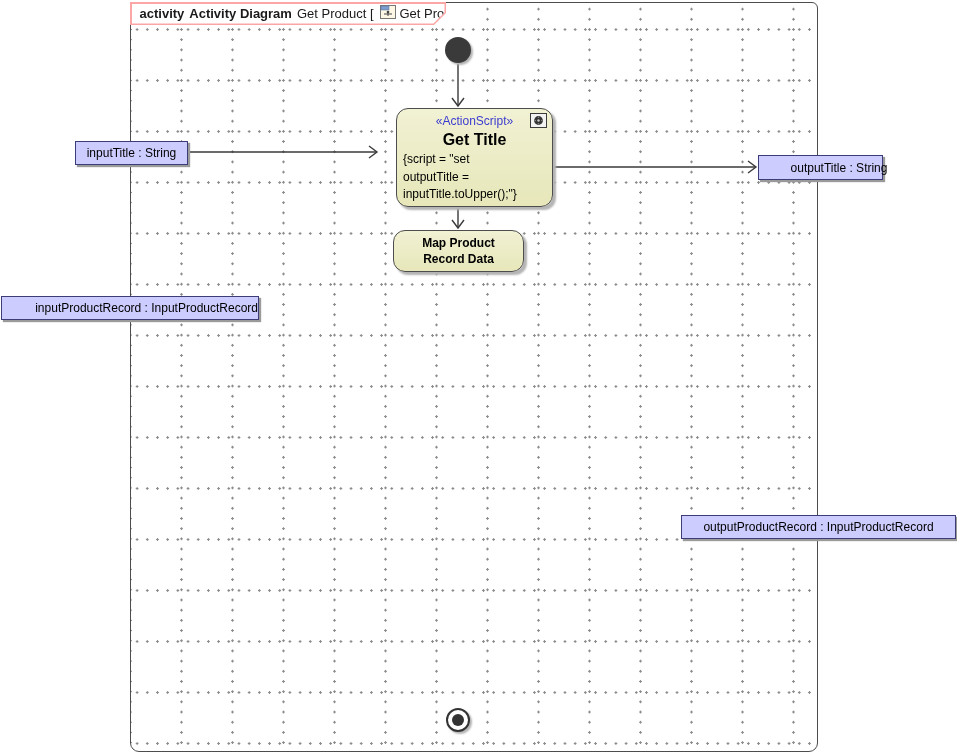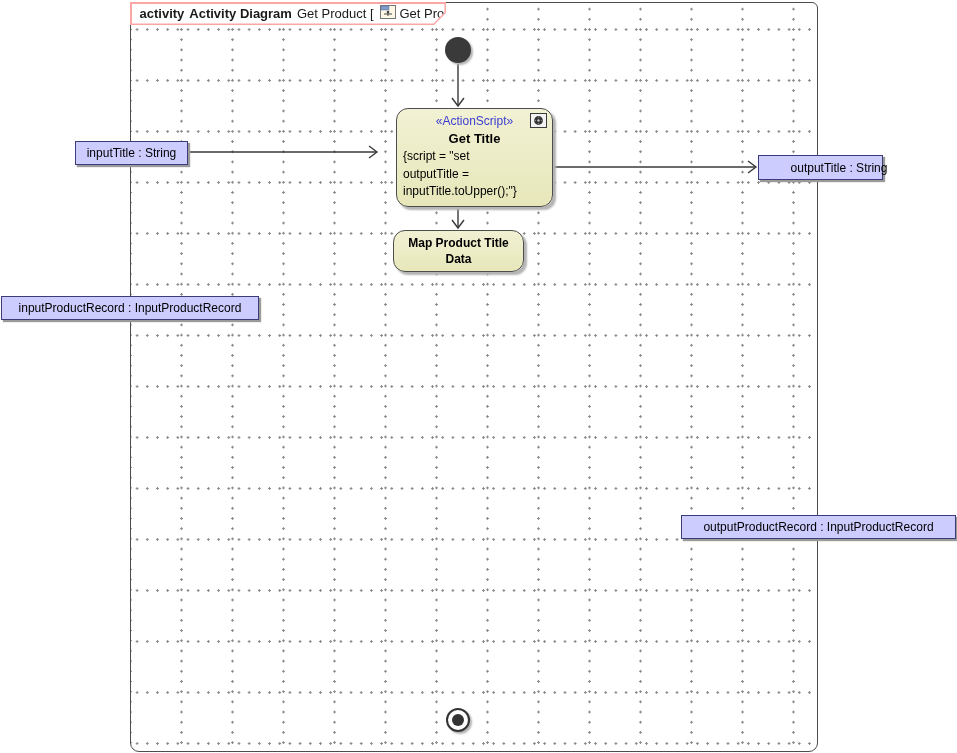--- a/index.html
+++ b/index.html
@@ -47,21 +47,21 @@
     position:absolute;background:linear-gradient(#f1f1d4,#e7e7ba);
     border:1px solid #4d4d4d;border-radius:12px;
     box-shadow:3px 3px 2px #b4b4b4;z-index:2;box-sizing:border-box;
     color:#000;
   }
   #action-gettitle{left:380px;top:108px;width:157px;height:99px;padding:3px 4px;margin-left:16px;}
   #action-gettitle .stereo{
     text-align:center;color:#3b3bd1;font-size:12px;margin-top:2px;
   }
   #action-gettitle .name{
-    text-align:center;font-weight:bold;font-size:13px;margin-top:3px;
+    text-align:center;font-weight:bold;font-size:16px;margin-top:3px;
   }
   #action-gettitle .script{font-size:12px;line-height:17.5px;margin-top:2px;padding-left:2px;}
   .behavior-icon{
     position:absolute;right:5px;top:4px;width:17px;height:15px;
     border:1px solid #3a3a3a;background:#f2f2f2;box-sizing:border-box;
     display:flex;align-items:center;justify-content:center;
   }
   #action-map{
     left:393px;top:230px;width:131px;height:42px;
     display:flex;align-items:center;justify-content:center;text-align:center;
@@ -76,21 +76,21 @@
   .final-node .dot{width:12px;height:12px;border-radius:50%;background:#333333;}
   
   .param-node{
     position:absolute;background:#ccccff;border:1px solid #3c3c78;
     box-shadow:2px 2px 1px #9a9a9a;box-sizing:border-box;
     display:flex;align-items:center;justify-content:center;
     font-weight:normal;font-size:12px;color:#000;white-space:nowrap;z-index:2;
   }
   #param-inputTitle{left:75px;top:141px;width:113px;height:24px;}
   #param-outputTitle{left:758px;top:155px;width:125px;height:25px;padding-left:37px;}
-  #param-inputProductRecord{left:1px;top:296px;width:258px;height:24px;}
+  #param-inputProductRecord{left:1px;top:296px;width:258px;height:24px;justify-content:flex-end;}
   #param-outputProductRecord{left:681px;top:515px;width:275px;height:24px;}
 </style>
 </head>
 <body>
 
 <div id="canvas">
 
   <div id="frame"></div>
 
   <svg id="edges" width="957" height="753">
@@ -146,21 +146,21 @@
     </span>
     <div class="name">Get Title</div>
     <div class="script">
       <div>{script = "set</div>
       <div>outputTitle =</div>
       <div>inputTitle.toUpper();"}</div>
     </div>
   </div>
 
   <div class="action-node" id="action-map">
-    <span>Map Product Title Data</span>
+    <span>Map Product Record Data</span>
   </div>
 
   <div class="param-node" id="param-inputTitle">
     <span>inputTitle : String</span>
   </div>
   <div class="param-node" id="param-outputTitle">
     <span>outputTitle : String</span>
   </div>
   <div class="param-node" id="param-inputProductRecord">
     <span>inputProductRecord : InputProductRecord</span>

